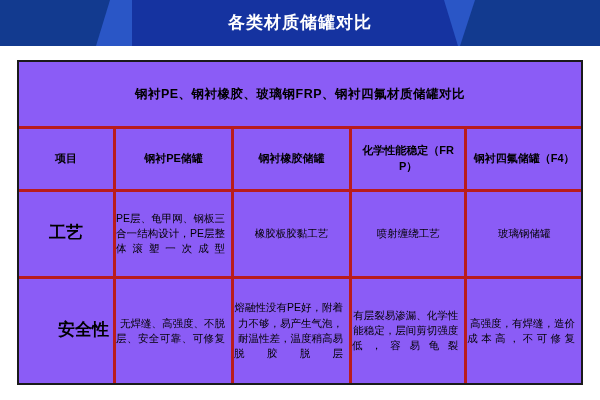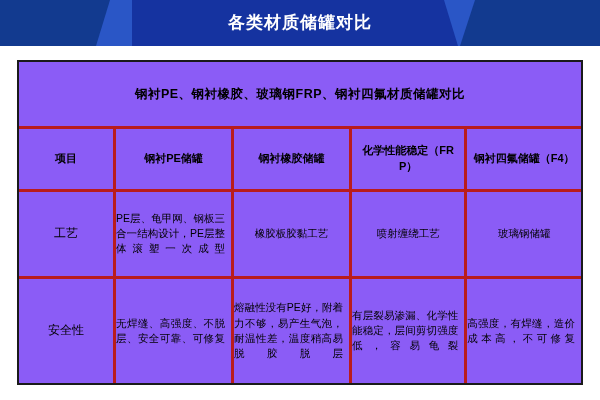--- a/index.html
+++ b/index.html
@@ -129,26 +129,26 @@
     font-weight: bold;
     height: 42px;
     letter-spacing: 0.5px;
   }
   .head-row td {
     font-weight: bold;
     font-size: 11px;
     height: 34px;
   }
   .col-label {
-    font-weight: normal;
-    font-size: 12px;
+    font-weight: bold;
+    font-size: 17px;
   }
   .r-craft td { height: 56px; }
   .r-corr td { height: 48px; }
-  .r-safety td { height: 62px; }
+  .r-safety td { height: 62px; text-align: right; }
   .r-life td { height: 36px; }
   .cell-just {
     text-align: justify;
     text-align-last: justify;
     padding-left: 0;
     padding-right: 6px;
   }
 </style>
 </head>
 <body>

